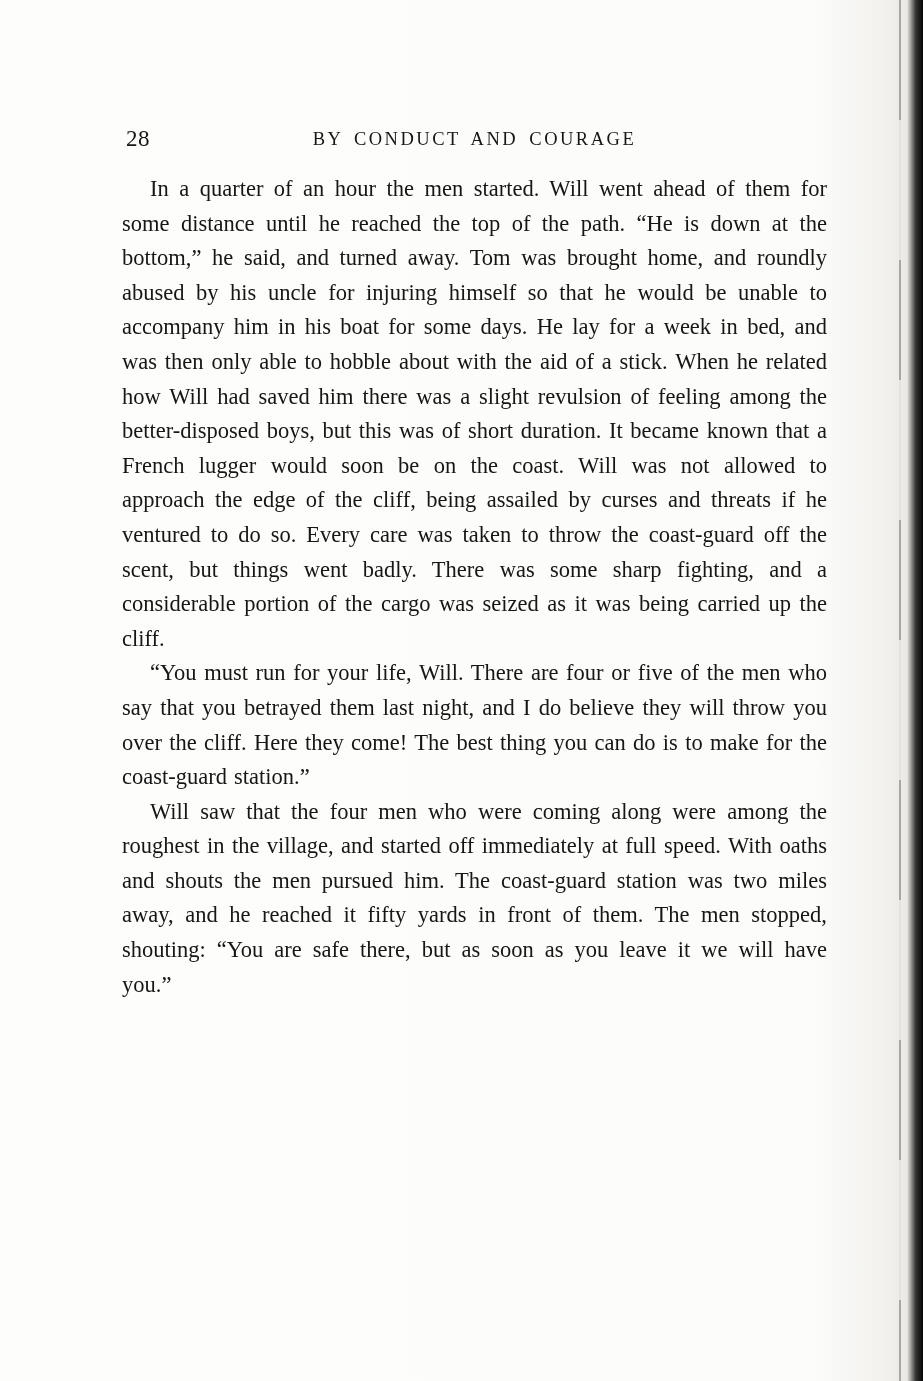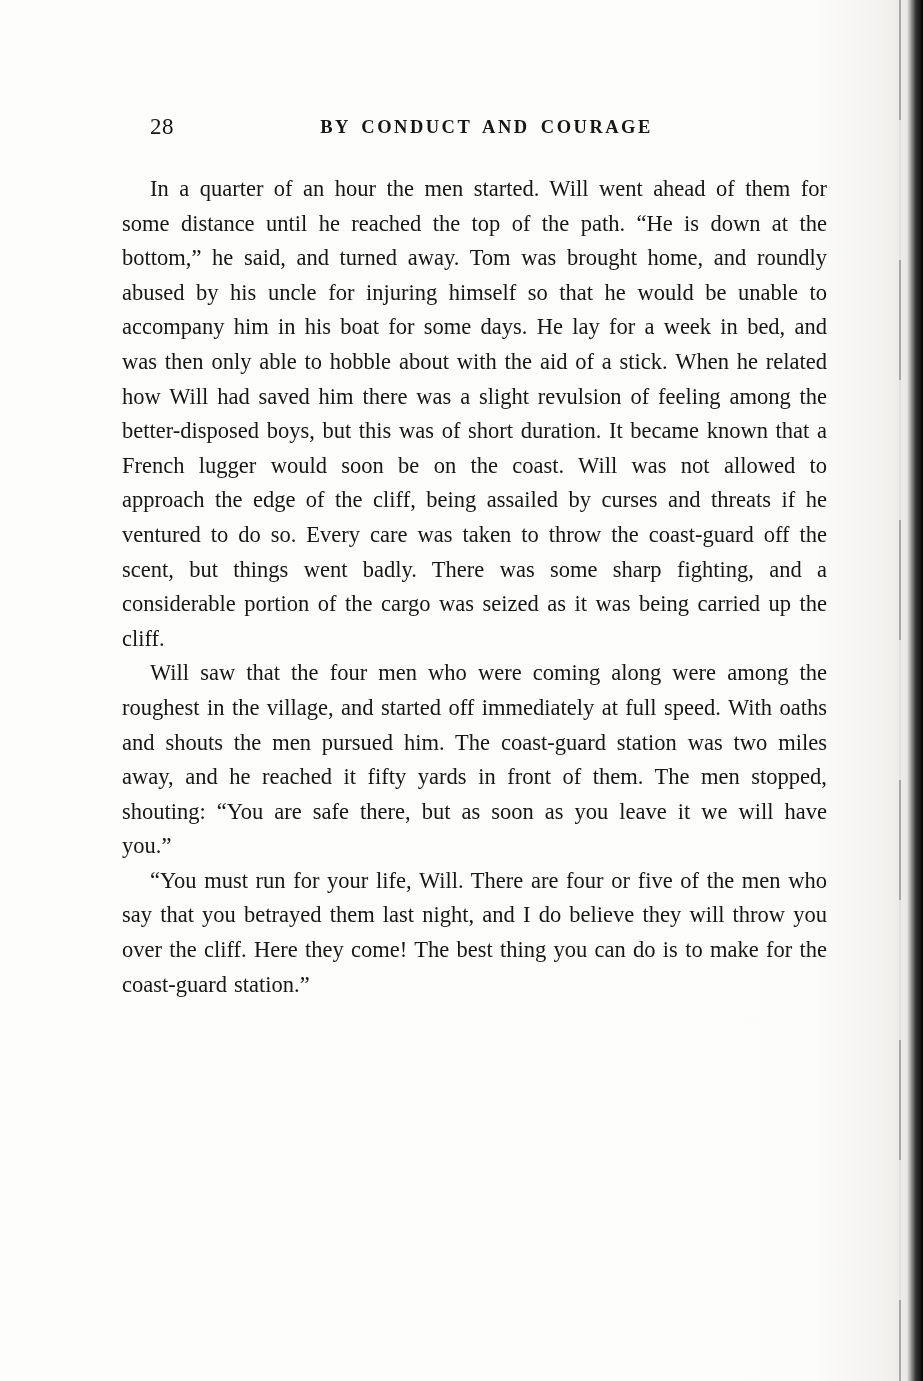--- a/index.html
+++ b/index.html
@@ -38,41 +38,40 @@
     top: 0;
     right: 22px;
     width: 2px;
     height: 100%;
     background: repeating-linear-gradient(180deg,
       rgba(40,40,40,0.35) 0 120px,
       rgba(40,40,40,0.05) 120px 260px);
   }
   .header {
     position: absolute;
-    top: 114px;
+    top: 126px;
     left: 122px;
     right: 96px;
     height: 30px;
-    margin-left: 24px;
   }
   .page-number {
     position: absolute;
     left: 4px;
     top: 0;
     font-size: 23px;
     letter-spacing: 0.5px;
   }
   .running-title {
     position: absolute;
     left: 0;
     right: 0;
     top: 3px;
     text-align: center;
     font-size: 18.5px;
-    font-weight: bold;
+    font-weight: normal;
     letter-spacing: 2.5px;
     word-spacing: 4px;
   }
   .body-text {
     position: absolute;
     top: 172px;
     left: 122px;
     right: 96px;
   }
   .body-text p {
@@ -90,20 +89,20 @@
 
 <div class="page">
 
   <div class="header">
     <span class="page-number">28</span>
     <span class="running-title">BY CONDUCT AND COURAGE</span>
   </div>
 
   <div class="body-text">
       <p>In a quarter of an hour the men started.  Will went ahead of them for some distance until he reached the top of the path.  “He is down at the bottom,” he said, and turned away.  Tom was brought home, and roundly abused by his uncle for injuring himself so that he would be unable to accompany him in his boat for some days.  He lay for a week in bed, and was then only able to hobble about with the aid of a stick.  When he related how Will had saved him there was a slight revulsion of feeling among the better-disposed boys, but this was of short duration.  It became known that a French lugger would soon be on the coast.  Will was not allowed to approach the edge of the cliff, being assailed by curses and threats if he ventured to do so.  Every care was taken to throw the coast-guard off the scent, but things went badly.  There was some sharp fighting, and a considerable portion of the cargo was seized as it was being carried up the cliff.</p>
+      <p>“You must run for your life, Will.  There are four or five of the men who say that you betrayed them last night, and I do believe they will throw you over the cliff.  Here they come!  The best thing you can do is to make for the coast-guard station.”</p>
       <p>Will saw that the four men who were coming along were among the roughest in the village, and started off immediately at full speed.  With oaths and shouts the men pursued him.  The coast-guard station was two miles away, and he reached it fifty yards in front of them.  The men stopped, shouting: “You are safe there, but as soon as you leave it we will have you.”</p>
-      <p>“You must run for your life, Will.  There are four or five of the men who say that you betrayed them last night, and I do believe they will throw you over the cliff.  Here they come!  The best thing you can do is to make for the coast-guard station.”</p>
     </div>
 
   <div class="edge-line"></div>
   <div class="edge-shadow"></div>
 
 </div>
 
 </body></html>

